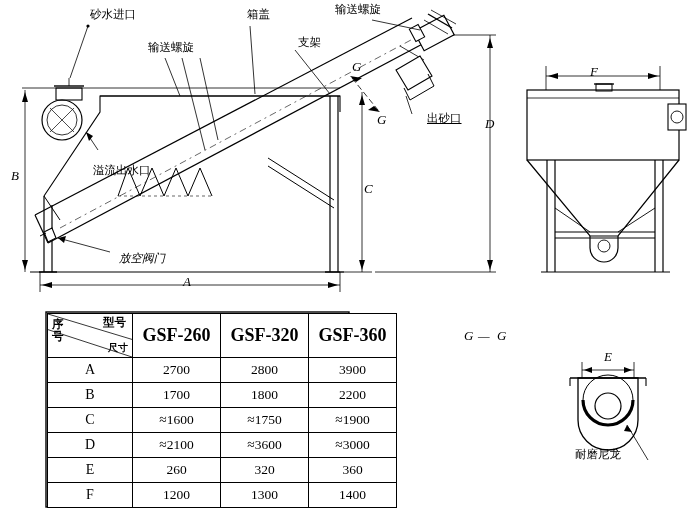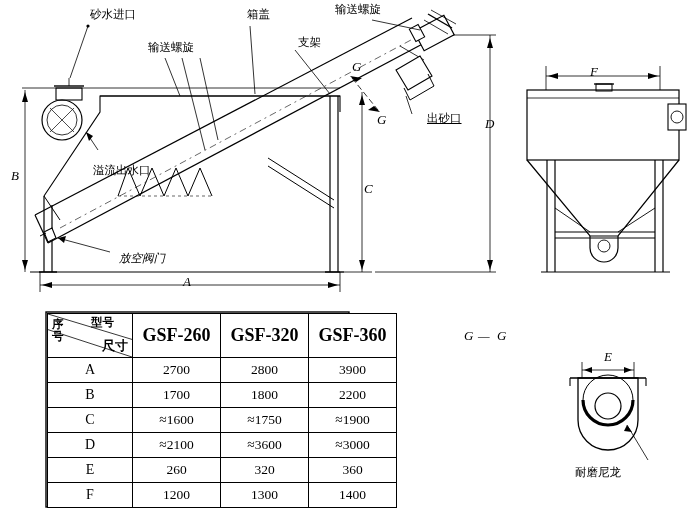--- a/index.html
+++ b/index.html
@@ -68,36 +68,36 @@
   .corner-cell {
     position: relative;
     height: 44px !important;
     padding: 0;
   }
   .corner-cell .diag {
     position: absolute; left: 0; top: 0; width: 100%; height: 100%;
   }
   .corner-cell .t-model {
     position: absolute;
-    right: 18px; top: 1px;
+    right: 6px; top: 1px;
     font-size: 11.5px;
     font-family: "DejaVu Sans", sans-serif;
   }
   .corner-cell .t-no {
     position: absolute;
     left: 4px; top: 4px;
     font-size: 11.5px;
     font-family: "DejaVu Sans", sans-serif;
     line-height: 12px;
     text-align: left;
   }
   .corner-cell .t-size {
     position: absolute;
     right: 4px; bottom: 2px;
-    font-size: 13px;
+    font-size: 10px;
     font-family: "DejaVu Sans", sans-serif;
   }
   .spec-table .head-val {
     font-size: 18px;
     height: 44px !important;
   }
   .row-label { font-style: normal; font-size: 14px; }
 </style>
 </head>
 <body>
@@ -265,21 +265,21 @@
   </svg>
 
   <div class="lbl cn" style="left:75px; top:8px;">砂水进口</div>
   <div class="lbl cn" style="left:133px; top:41px;text-align:right;">输送螺旋</div>
   <div class="lbl cn" style="left:232px; top:8px;">箱盖</div>
   <div class="lbl cn" style="left:283px; top:36px;">支架</div>
   <div class="lbl cn" style="left:320px; top:3px;">输送螺旋</div>
   <div class="lbl cn" style="left:78px; top:164px;">溢流出水口</div>
   <div class="lbl cn" style="left:412px; top:112px;text-decoration:underline;">出砂口</div>
   <div class="lbl cn" style="left:104px; top:252px;font-style:italic;">放空阀门</div>
-  <div class="lbl cn" style="left:560px; top:466px;">耐磨尼龙</div>
+  <div class="lbl cn" style="left:560px; top:448px;">耐磨尼龙</div>
 
   <div class="dim" style="left:183px; top:274px;">A</div>
   <div class="dim" style="left:11px; top:168px;">B</div>
   <div class="dim" style="left:364px; top:181px;">C</div>
   <div class="dim" style="left:485px; top:116px;">D</div>
   <div class="dim" style="left:604px; top:349px;">E</div>
   <div class="dim" style="left:590px; top:64px;">F</div>
   <div class="dim" style="left:352px; top:59px;">G</div>
   <div class="dim" style="left:377px; top:112px;">G</div>
   <div class="dim" style="left:464px; top:328px;">G</div>

